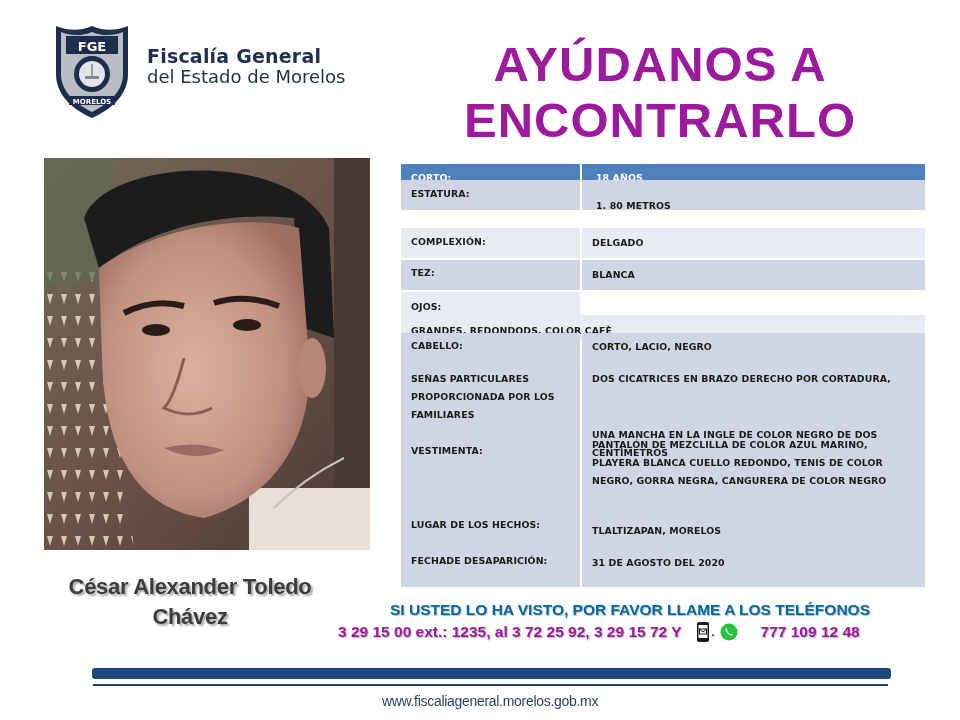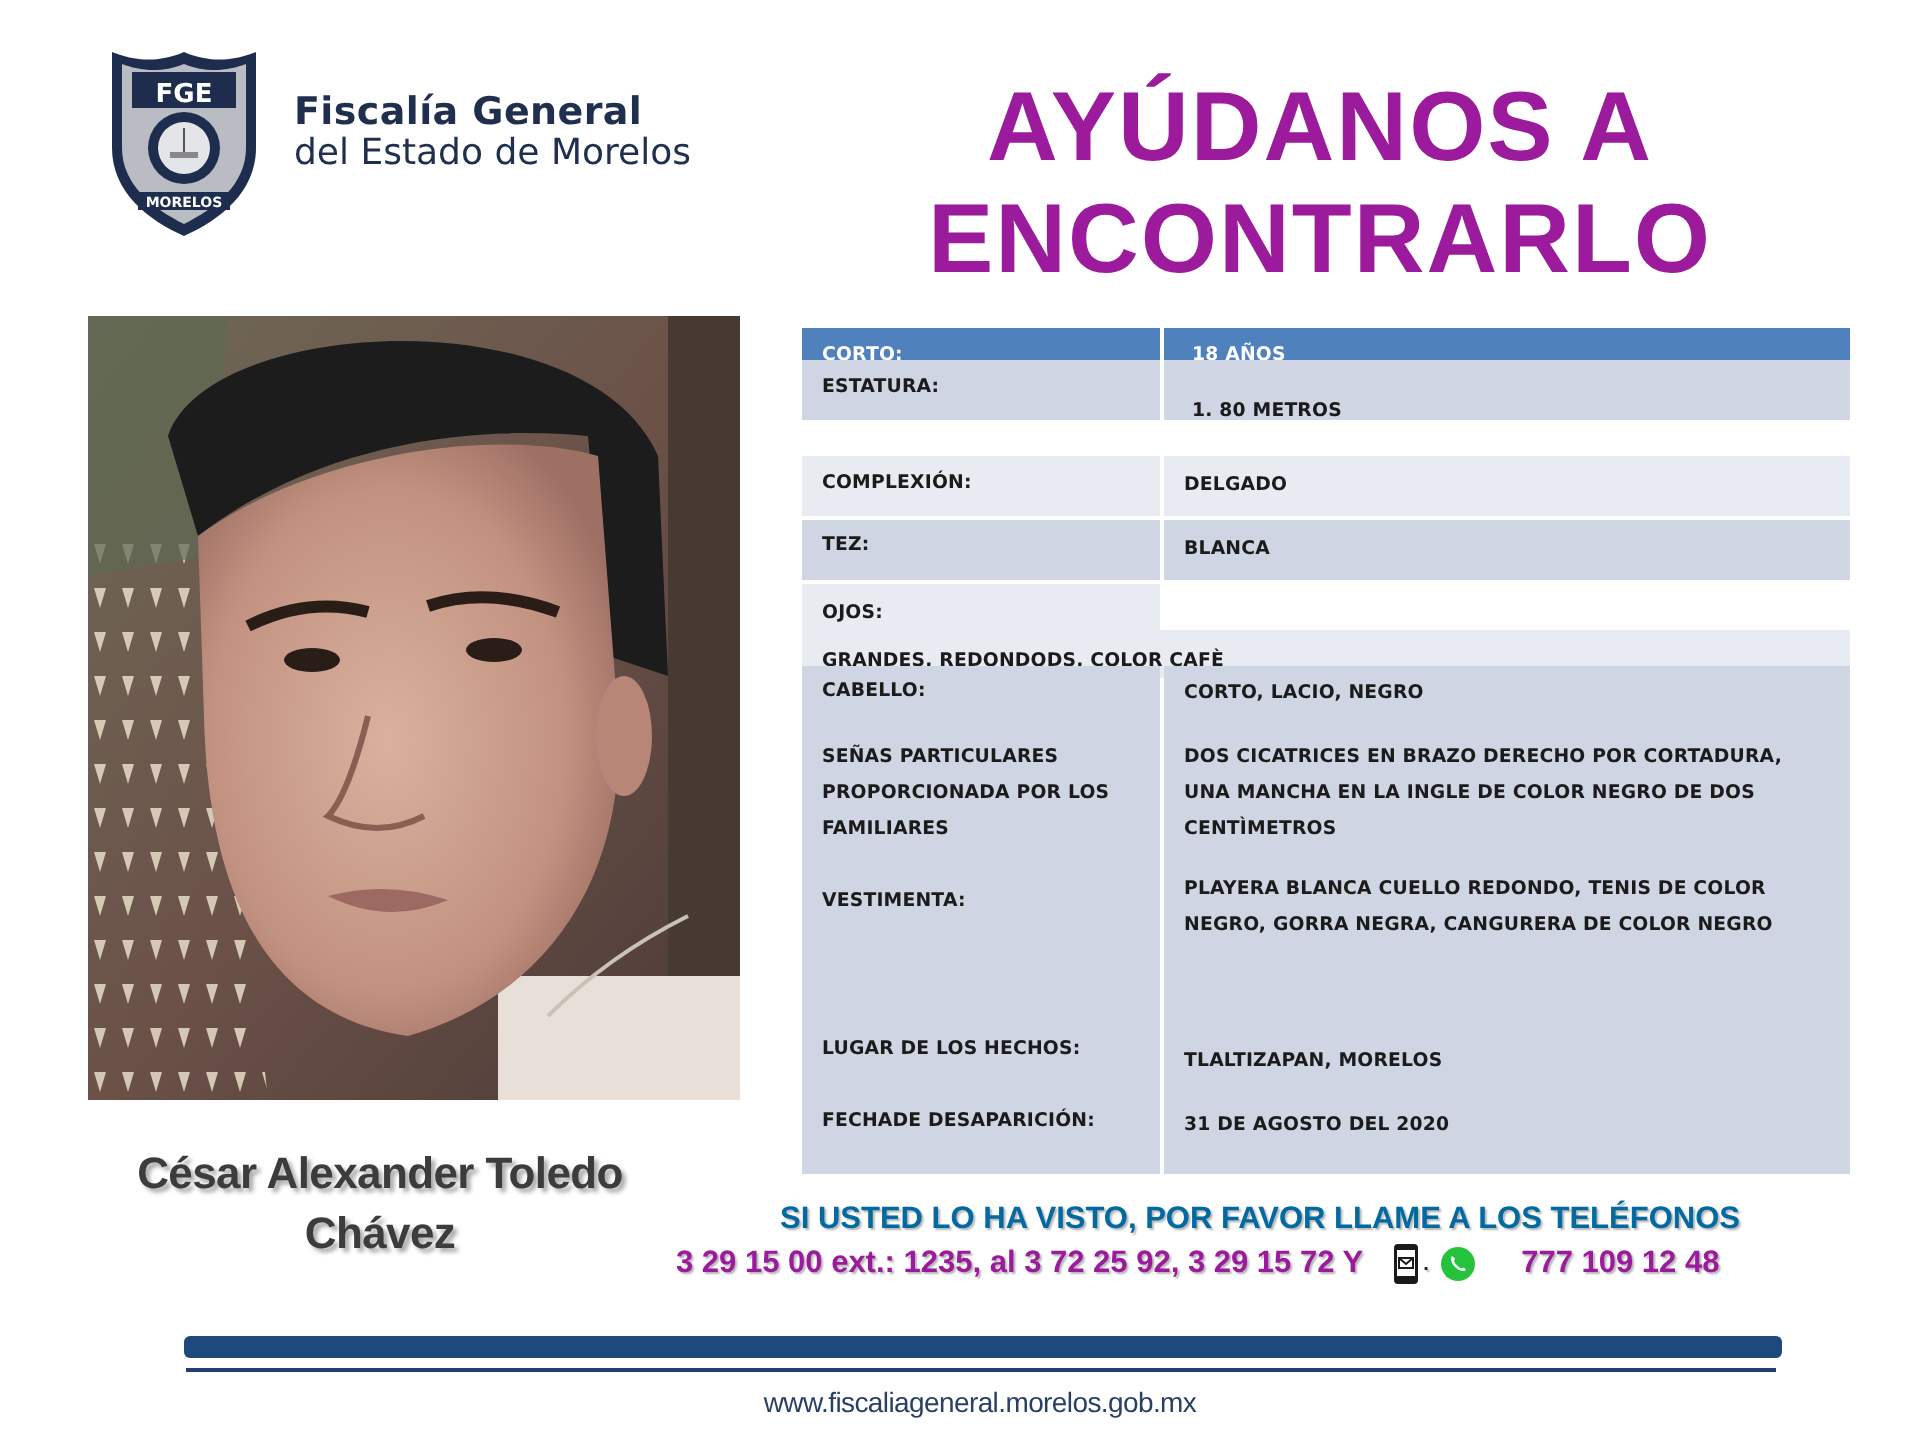--- a/index.html
+++ b/index.html
@@ -177,24 +177,25 @@
         <div class="cell-text" style="line-height:18px;">FAMILIARES</div>
       </div>
       <div class="blk cell-text" style="top:110px;">VESTIMENTA:</div>
       <div class="blk cell-text" style="top:184px;">LUGAR DE LOS HECHOS:</div>
       <div class="blk cell-text" style="top:220px;">FECHADE  DESAPARICIÓN:</div>
     </div>
     <div class="cell-r">
       <div class="blk cell-text" style="top:6px;">CORTO,  LACIO, NEGRO</div>
       <div class="blk" style="top:37px;">
         <div class="cell-text" style="line-height:18px;">DOS CICATRICES  EN BRAZO DERECHO  POR CORTADURA,</div>
-        <div class="cell-text" style="line-height:18px;">UNA MANCHA  EN  LA INGLE DE COLOR NEGRO  DE DOS</div>
+        <div class="cell-text" style="line-height:18px;margin-top:38px;">UNA MANCHA  EN  LA INGLE DE COLOR NEGRO  DE DOS</div>
         <div class="cell-text" style="line-height:18px;">CENTÌMETROS</div>
       </div>
       <div class="blk" style="top:103px;">
+        <div class="cell-text" style="line-height:18px;">PANTALÓN DE MEZCLILLA DE COLOR AZUL MARINO,</div>
         <div class="cell-text" style="line-height:18px;">PLAYERA BLANCA CUELLO REDONDO,  TENIS  DE COLOR</div>
         <div class="cell-text" style="line-height:18px;">NEGRO,  GORRA NEGRA,  CANGURERA  DE COLOR NEGRO</div>
       </div>
       <div class="blk cell-text" style="top:190px;">TLALTIZAPAN,  MORELOS</div>
       <div class="blk cell-text" style="top:222px;">31 DE AGOSTO  DEL 2020</div>
     </div>
   </div>
 </div>
 
 <div class="cta">SI USTED  LO HA VISTO,  POR  FAVOR  LLAME  A LOS  TELÉFONOS</div>

